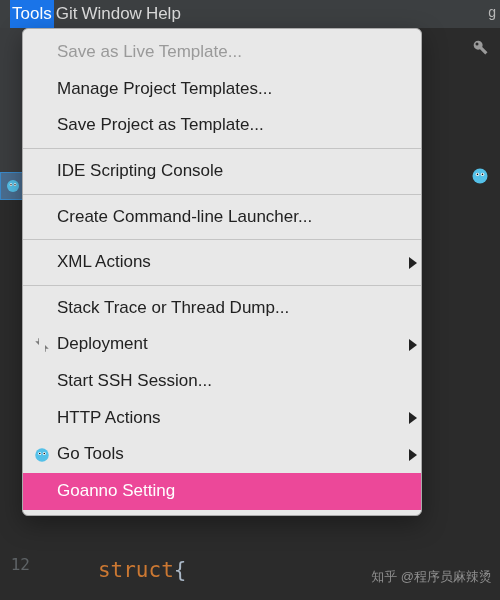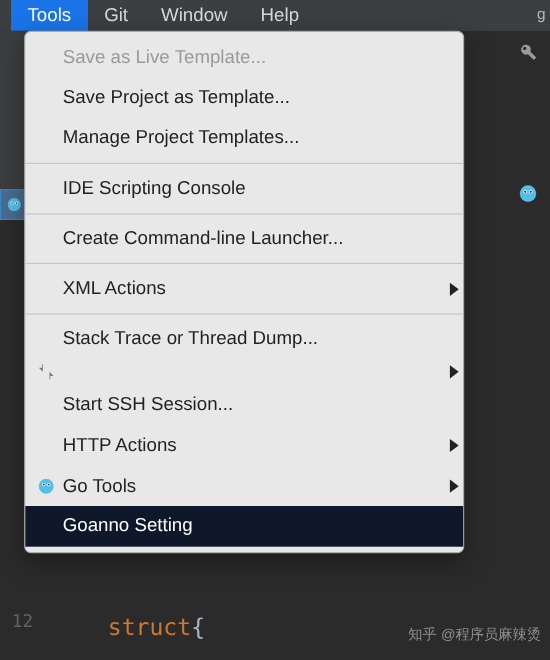--- a/index.html
+++ b/index.html
@@ -13,21 +13,21 @@
   position: relative;
 }
 .menubar {
   display: flex;
   background: #3c3f41;
   height: 28px;
   align-items: center;
   padding-left: 10px;
 }
 .menubar-item {
-  padding: 4px 15px;
+  padding: 4px 2px;
   color: #d9d9d9;
   cursor: pointer;
 }
 .menubar-item.active {
   background: #1a74e8;
   color: #ffffff;
 }
 .dropdown {
   position: absolute;
   top: 28px;
@@ -44,21 +44,21 @@
   align-items: center;
   padding: 6px 4px 6px 34px;
   color: #222;
   cursor: pointer;
   position: relative;
   font-size: 17px;
   line-height: 1.45;
 }
 .menu-item.disabled { color: #9a9a9a; }
 .menu-item.highlight {
-  background: #0f172a;
+  background: #ec4899;
   color: #ffffff;
 }
 .menu-item .submenu-arrow {
   margin-left: auto;
   width: 0; height: 0;
   border-top: 6px solid transparent;
   border-bottom: 6px solid transparent;
   border-left: 8px solid #222;
 }
 .menu-sep {
@@ -159,24 +159,24 @@
     <circle cx="9" cy="10" r="1" fill="#000"></circle>
       <circle cx="15" cy="10" r="1" fill="#000"></circle>
   </svg>
 </div>
 
 <div class="dropdown">
   <div class="menu-item disabled">
       <span>Save as Live Template...</span>
     </div>
   <div class="menu-item">
+      <span>Manage Project Templates...</span>
+    </div>
+  <div class="menu-item">
       <span>Save Project as Template...</span>
-    </div>
-  <div class="menu-item">
-      <span>Manage Project Templates...</span>
     </div>
   <div class="menu-sep"></div>
   <div class="menu-item">
       <span>IDE Scripting Console</span>
     </div>
   <div class="menu-sep"></div>
   <div class="menu-item">
       <span>Create Command-line Launcher...</span>
     </div>
   <div class="menu-sep"></div>
@@ -185,20 +185,21 @@
       <span class="submenu-arrow"></span>
     </div>
   <div class="menu-sep"></div>
   <div class="menu-item">
       <span>Stack Trace or Thread Dump...</span>
     </div>
   <div class="menu-item">
     <svg class="menu-icon deploy-svg" viewBox="0 0 24 24">
         <path fill="currentColor" d="M7 3v4H3l5 5V3H7zm10 18v-4h4l-5-5v9h1z"></path>
       </svg>
+    <span>Deployment</span>
       <span class="submenu-arrow"></span>
   </div>
   <div class="menu-item">
       <span>Start SSH Session...</span>
     </div>
   <div class="menu-item">
       <span>HTTP Actions</span>
       <span class="submenu-arrow"></span>
     </div>
   <div class="menu-item">

